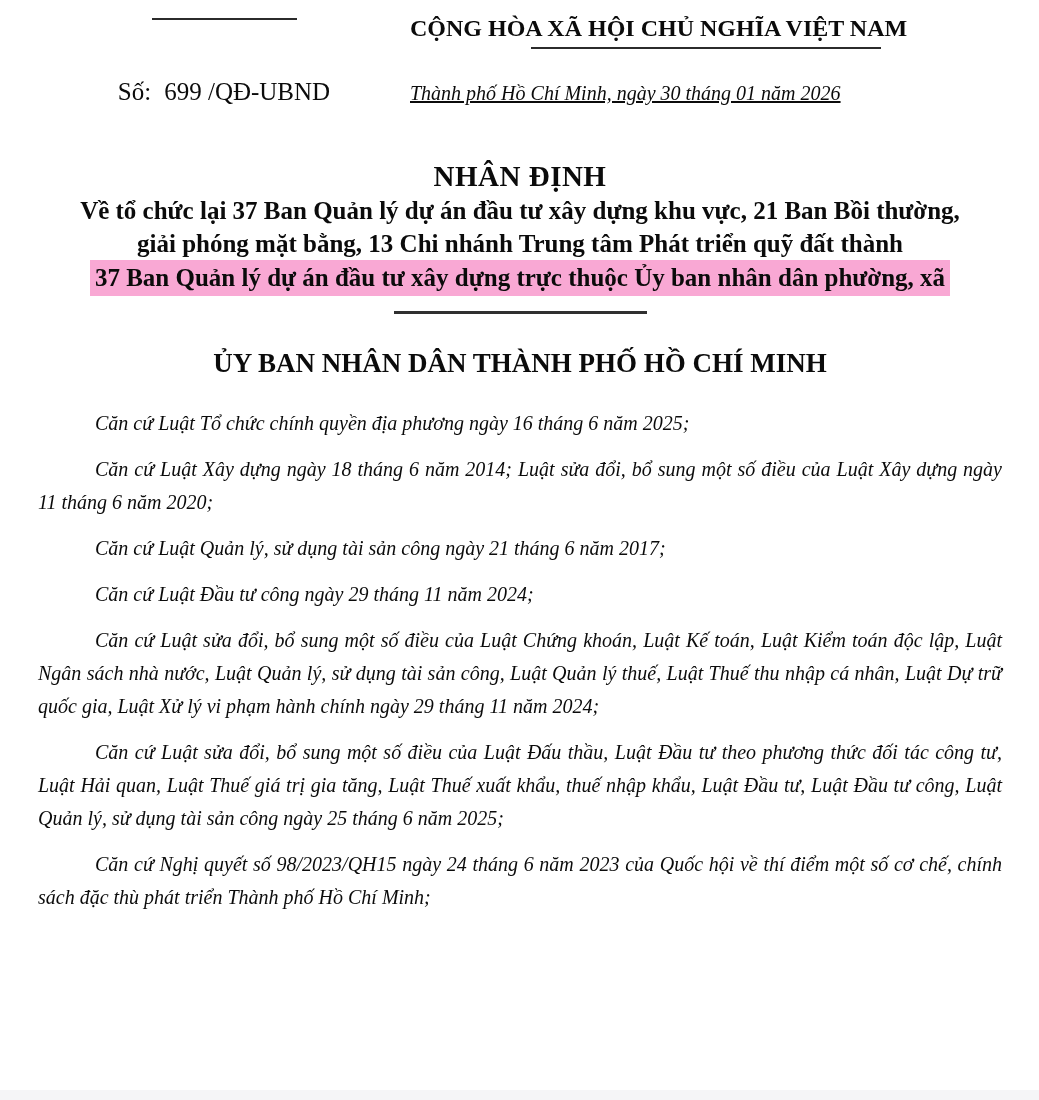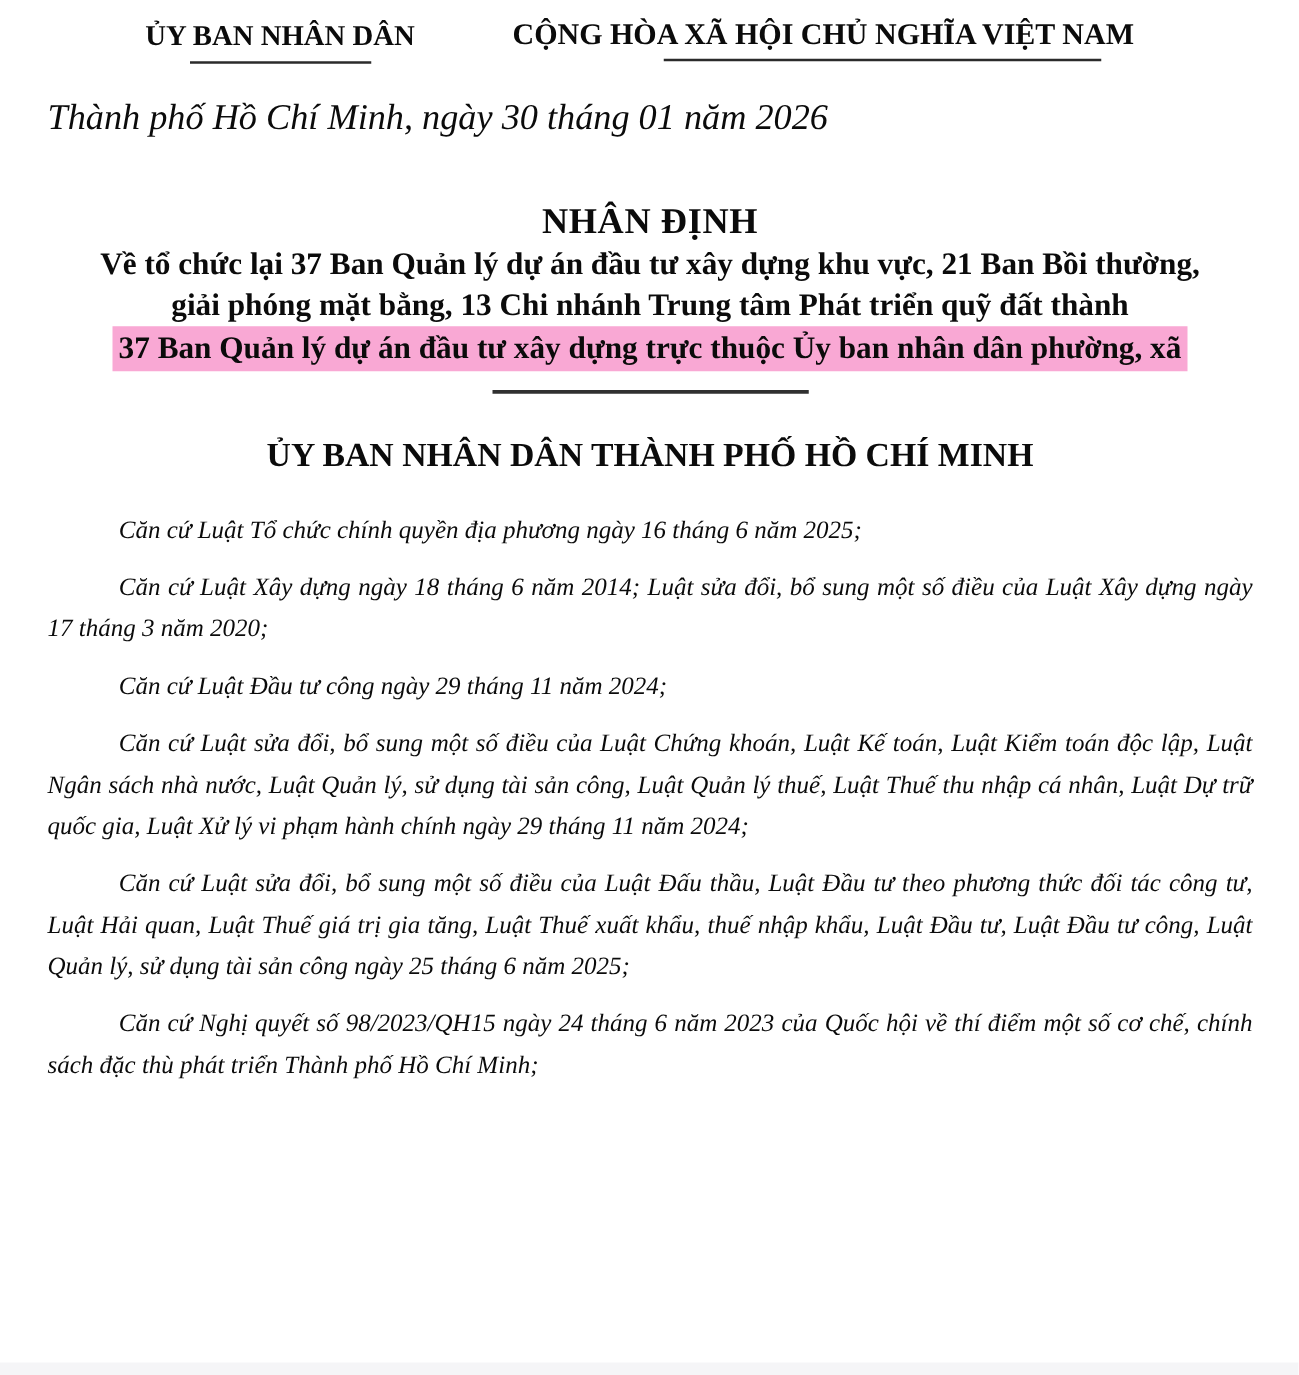--- a/index.html
+++ b/index.html
@@ -27,21 +27,21 @@
   .motto-line2  { font-weight: bold; font-size: 26px; line-height: 34px; white-space: nowrap; }
 
   .rule { border: 0; border-top: 2px solid #2b2b2b; height: 0; }
   .rule-left  { width: 145px; margin: 5px auto 0; }
   .rule-right { width: 350px; margin: 3px auto 0; }
 
   
   .meta-row { display: flex; margin-top: 27px; align-items: baseline; }
   .doc-number { font-size: 25px; line-height: 32px; white-space: nowrap; }
   .doc-number .num { margin-left: 13px; }
-  .date-line { font-size: 29px; line-height: 32px; font-style: italic; white-space: nowrap; }
+  .date-line { font-size: 20px; line-height: 32px; font-style: italic; white-space: nowrap; text-decoration: underline; }
 
   
   .title-block { margin-top: 50px; text-align: center; }
   .decision-word { font-weight: bold; font-size: 29px; line-height: 35px; letter-spacing: 0.5px; }
   .subtitle-line { font-weight: bold; font-size: 25px; line-height: 33px; white-space: nowrap; }
   .hl {
     display: inline-block;
     padding: 1px 5px 2px;
     background: #b8d3f3;
   }
@@ -75,46 +75,49 @@
   }
 </style>
 </head>
 <body>
 
 <div class="page">
   <div class="content">
 
     <div class="header-row">
       <div class="col-left">
-        <div class="agency-line1">ỦY BAN NHÂN DÂN</div>
         <hr class="rule rule-left">
       </div>
       <div class="col-right">
         <div class="motto-line1">CỘNG HÒA XÃ HỘI CHỦ NGHĨA VIỆT NAM</div>
         <hr class="rule rule-right">
       </div>
     </div>
 
     <div class="meta-row">
+      <div class="col-left doc-number">
+        <span>Số:</span><span class="num">699 /QĐ-UBND</span>
+      </div>
       <div class="col-right date-line">Thành phố Hồ Chí Minh, ngày 30 tháng 01 năm 2026</div>
     </div>
 
     <div class="title-block">
       <div class="decision-word">NHÂN ĐỊNH</div>
       <div class="subtitle-line">Về tổ chức lại 37 Ban Quản lý dự án đầu tư xây dựng khu vực, 21 Ban Bồi thường,</div>
       <div class="subtitle-line">giải phóng mặt bằng, 13 Chi nhánh Trung tâm Phát triển quỹ đất thành</div>
       <div class="subtitle-line"><span class="hl" style="background: #f9a8d4;">37 Ban Quản lý dự án đầu tư xây dựng trực thuộc Ủy ban nhân dân phường, xã</span></div>
       <hr class="title-rule">
     </div>
 
     <div class="issuer-heading">ỦY BAN NHÂN DÂN THÀNH PHỐ HỒ CHÍ MINH</div>
 
     <div class="body-block">
       <p>Căn cứ Luật Tổ chức chính quyền địa phương ngày 16 tháng 6 năm 2025;</p>
-      <p>Căn cứ Luật Xây dựng ngày 18 tháng 6 năm 2014; Luật sửa đổi, bổ sung một số điều của Luật Xây dựng ngày 17 tháng 3 năm 2020;</p>
+      <p>Căn cứ Luật Xây dựng ngày 18 tháng 6 năm 2014; Luật sửa đổi, bổ sung một số điều của Luật Xây dựng ngày 11 tháng 6 năm 2020;</p>
+      <p>Căn cứ Luật Quản lý, sử dụng tài sản công ngày 21 tháng 6 năm 2017;</p>
       <p>Căn cứ Luật Đầu tư công ngày 29 tháng 11 năm 2024;</p>
       <p>Căn cứ Luật sửa đổi, bổ sung một số điều của Luật Chứng khoán, Luật Kế toán, Luật Kiểm toán độc lập, Luật Ngân sách nhà nước, Luật Quản lý, sử dụng tài sản công, Luật Quản lý thuế, Luật Thuế thu nhập cá nhân, Luật Dự trữ quốc gia, Luật Xử lý vi phạm hành chính ngày 29 tháng 11 năm 2024;</p>
       <p>Căn cứ Luật sửa đổi, bổ sung một số điều của Luật Đấu thầu, Luật Đầu tư theo phương thức đối tác công tư, Luật Hải quan, Luật Thuế giá trị gia tăng, Luật Thuế xuất khẩu, thuế nhập khẩu, Luật Đầu tư, Luật Đầu tư công, Luật Quản lý, sử dụng tài sản công ngày 25 tháng 6 năm 2025;</p>
       <p>Căn cứ Nghị quyết số 98/2023/QH15 ngày 24 tháng 6 năm 2023 của Quốc hội về thí điểm một số cơ chế, chính sách đặc thù phát triển Thành phố Hồ Chí Minh;</p>
     </div>
   </div>
 
   <div class="bottom-strip"></div>
 </div>
 

